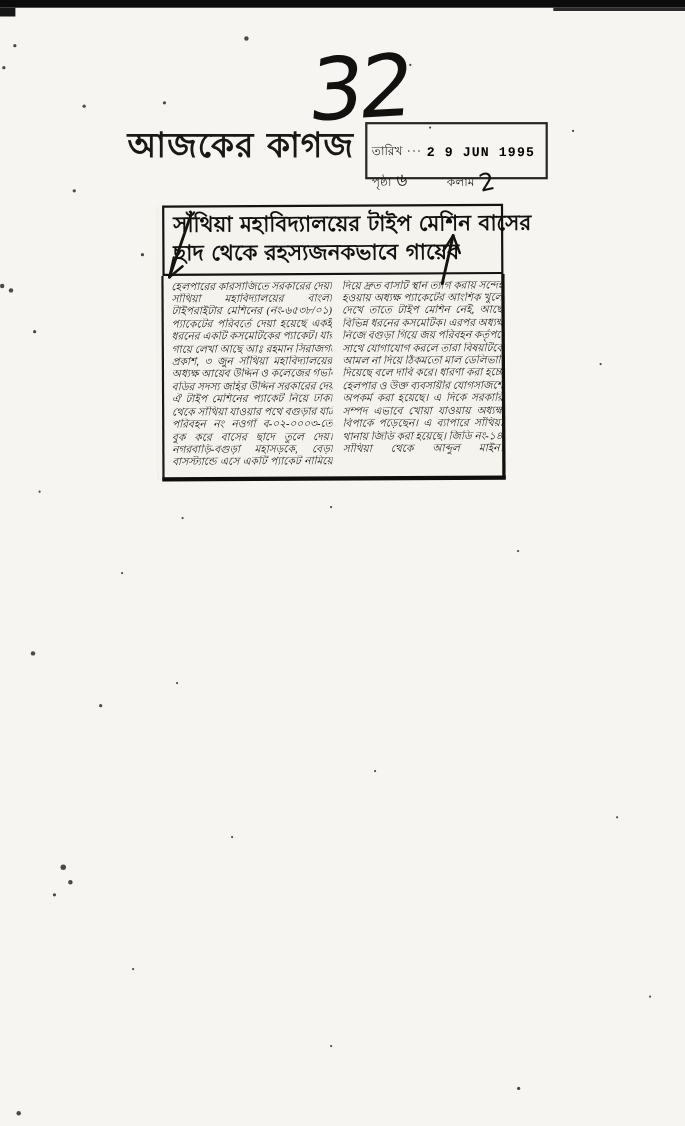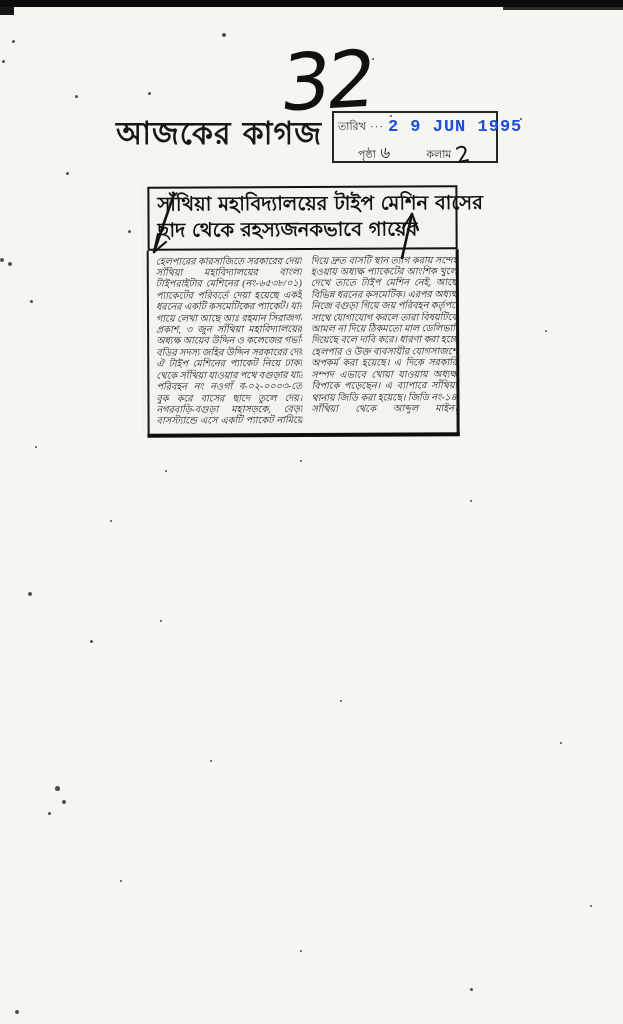--- a/index.html
+++ b/index.html
@@ -35,23 +35,23 @@
   .stamp {
     position:absolute; left:332px; top:111px; width:166px; height:52px;
     border:2px solid #262523; box-sizing:border-box; padding:3px 6px 2px 4px;
     color:#262523; background:rgba(255,255,255,0.0);
   }
   .stamp-row { display:flex; align-items:baseline; gap:4px; white-space:nowrap; }
   .stamp-label { font-size:11px; font-family:"Liberation Serif", serif; }
   .stamp-dots { font-size:11px; letter-spacing:1px; }
   .stamp-date {
     font-family:"Liberation Mono", monospace; font-weight:bold;
-    font-size:17px; letter-spacing:1px; color:#1d4ed8; transform:translateY(1px);
-  }
-  .stamp-row2 { margin-top:3px;margin-left:20px; }
+    font-size:12px; letter-spacing:1px; color:#000000; transform:translateY(1px);margin-top:15px;
+  }
+  .stamp-row2 { margin-top:3px; }
   .hand-mark {
     font-family:"DejaVu Sans", sans-serif; font-size:16px; color:#131210;
     transform:rotate(14deg); display:inline-block;
   }
   .hand-col {
     font-family:"DejaVu Sans", sans-serif; font-size:22px; color:#131210;
     transform:rotate(-12deg) translateY(4px); display:inline-block; line-height:0.6;
   }
   .stamp-gap { width:28px; }
 

